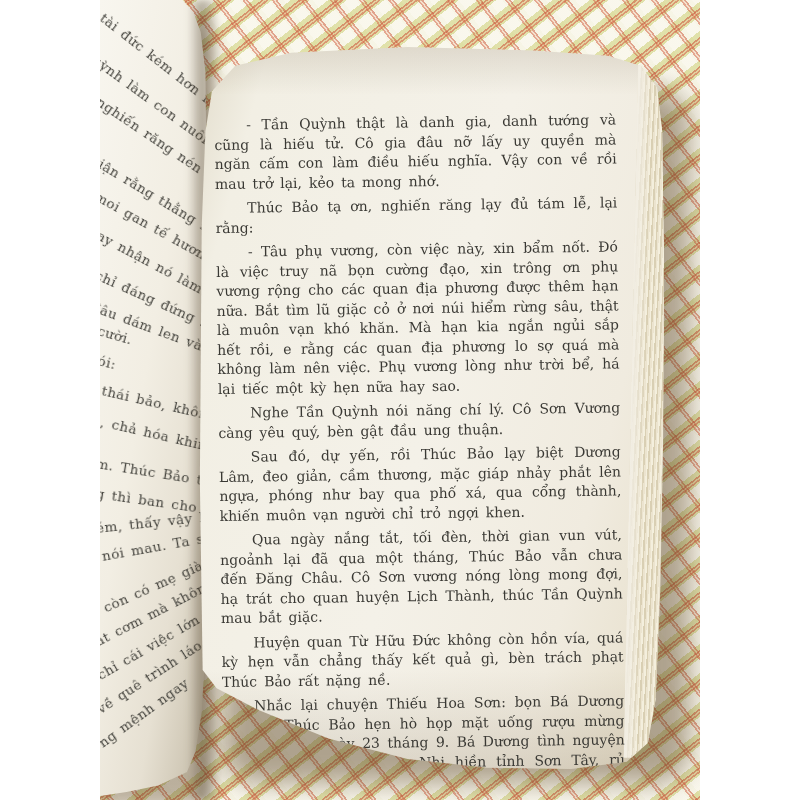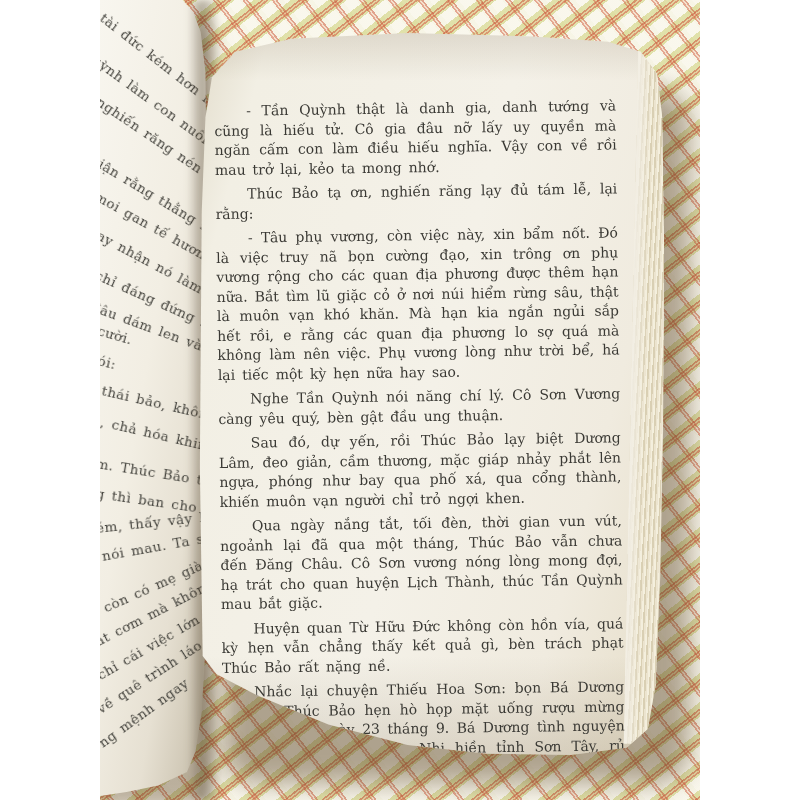--- a/index.html
+++ b/index.html
@@ -29,21 +29,21 @@
     background:linear-gradient(100deg,#f8f6ef 0%,#f2eee3 45%,#e6e0d2 72%,#cfc7b5 90%,#b4ab99 100%);
     clip-path:polygon(0 0,78% 0,88% 1.5%,95% 4%,99.5% 9%,100% 16%,99% 50%,100% 70%,99% 82%,96% 89%,90% 94%,82% 96.5%,55% 98.2%,25% 99%,0 99.5%);
   }
   .frag{position:absolute;white-space:nowrap;font-size:13.5px;color:#45443e;
     letter-spacing:.5px;word-spacing:2px;transform-origin:left center;filter:blur(.4px);}
   
   .gutter{position:absolute;left:88px;top:0;width:28px;height:800px;
     background:linear-gradient(to right,rgba(70,54,32,0) 0%,rgba(70,54,32,0.38) 50%,rgba(70,54,32,0.10) 100%);
     filter:blur(3px);}
   
-  .page-right{position:absolute;left:98px;top:30px;width:466px;height:728px;
+  .page-right{position:absolute;left:98px;top:44px;width:466px;height:728px;
     background:
       linear-gradient(to bottom,rgba(110,90,60,0.16) 0%,rgba(110,90,60,0) 7%,rgba(110,90,60,0) 86%,rgba(110,90,60,0.18) 100%),
       linear-gradient(105deg,#c9c0ac 0%,#e7e2d3 3.5%,#f2efe4 11%,#f4f1e8 50%,#f0ebdf 78%,#e9e2d0 92%,#ddd4be 100%);
     clip-path:polygon(3% 6.5%,8% 3%,20% 1.2%,45% 0.4%,72% 0.9%,88% 1.6%,95% 3%,98.5% 6%,99.6% 12%,100% 30%,99.8% 55%,99.2% 75%,98.2% 90%,96.5% 96%,92% 98.6%,80% 99.6%,62% 99.4%,45% 98.2%,28% 95.4%,13% 91.5%,4% 88.5%,1% 86%,0.4% 60%,0.8% 25%,1.6% 12%);
   }
   .stack{position:absolute;right:1px;top:16px;bottom:14px;width:32px;
     background:
       linear-gradient(to right,rgba(242,238,228,1) 0%,rgba(242,238,228,0) 45%),
       repeating-linear-gradient(92deg,#ece4cf 0 1.6px,#f4efdd 1.6px 3.2px,#d9cfb3 3.2px 4.8px);
     transform:rotate(1.2deg);}

